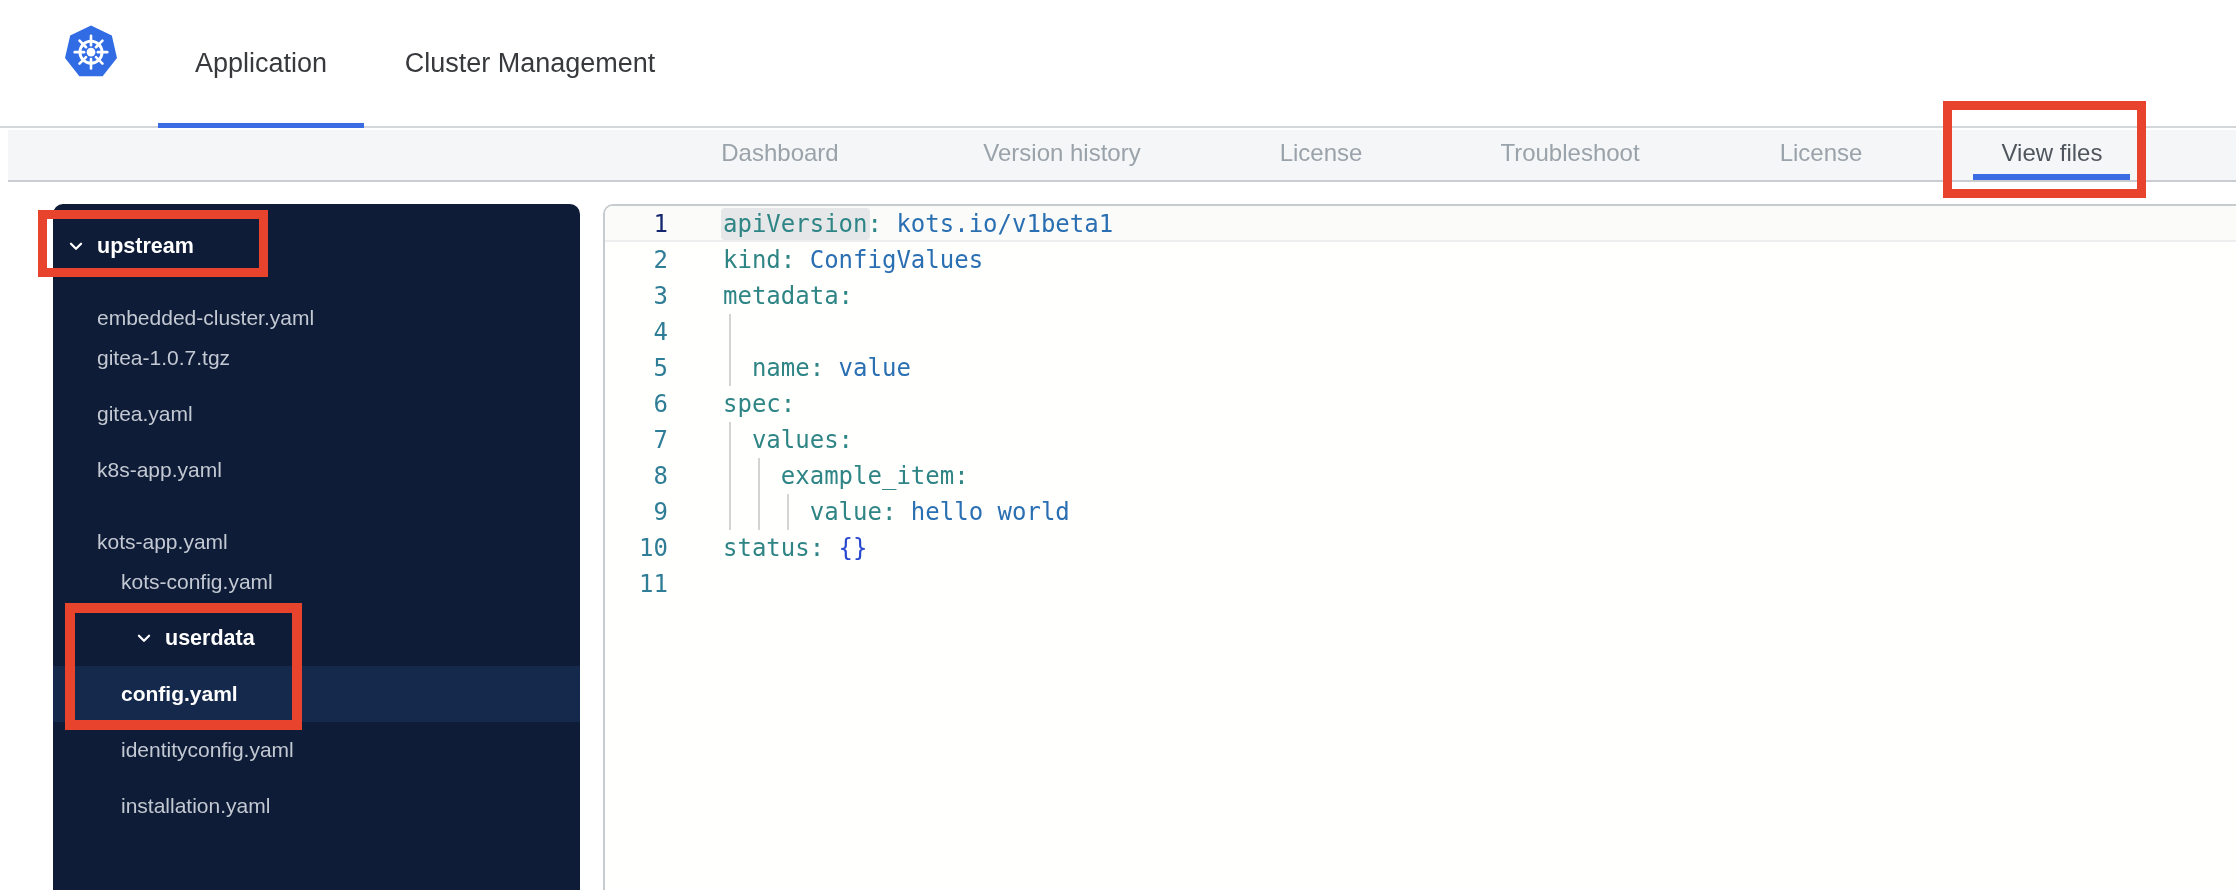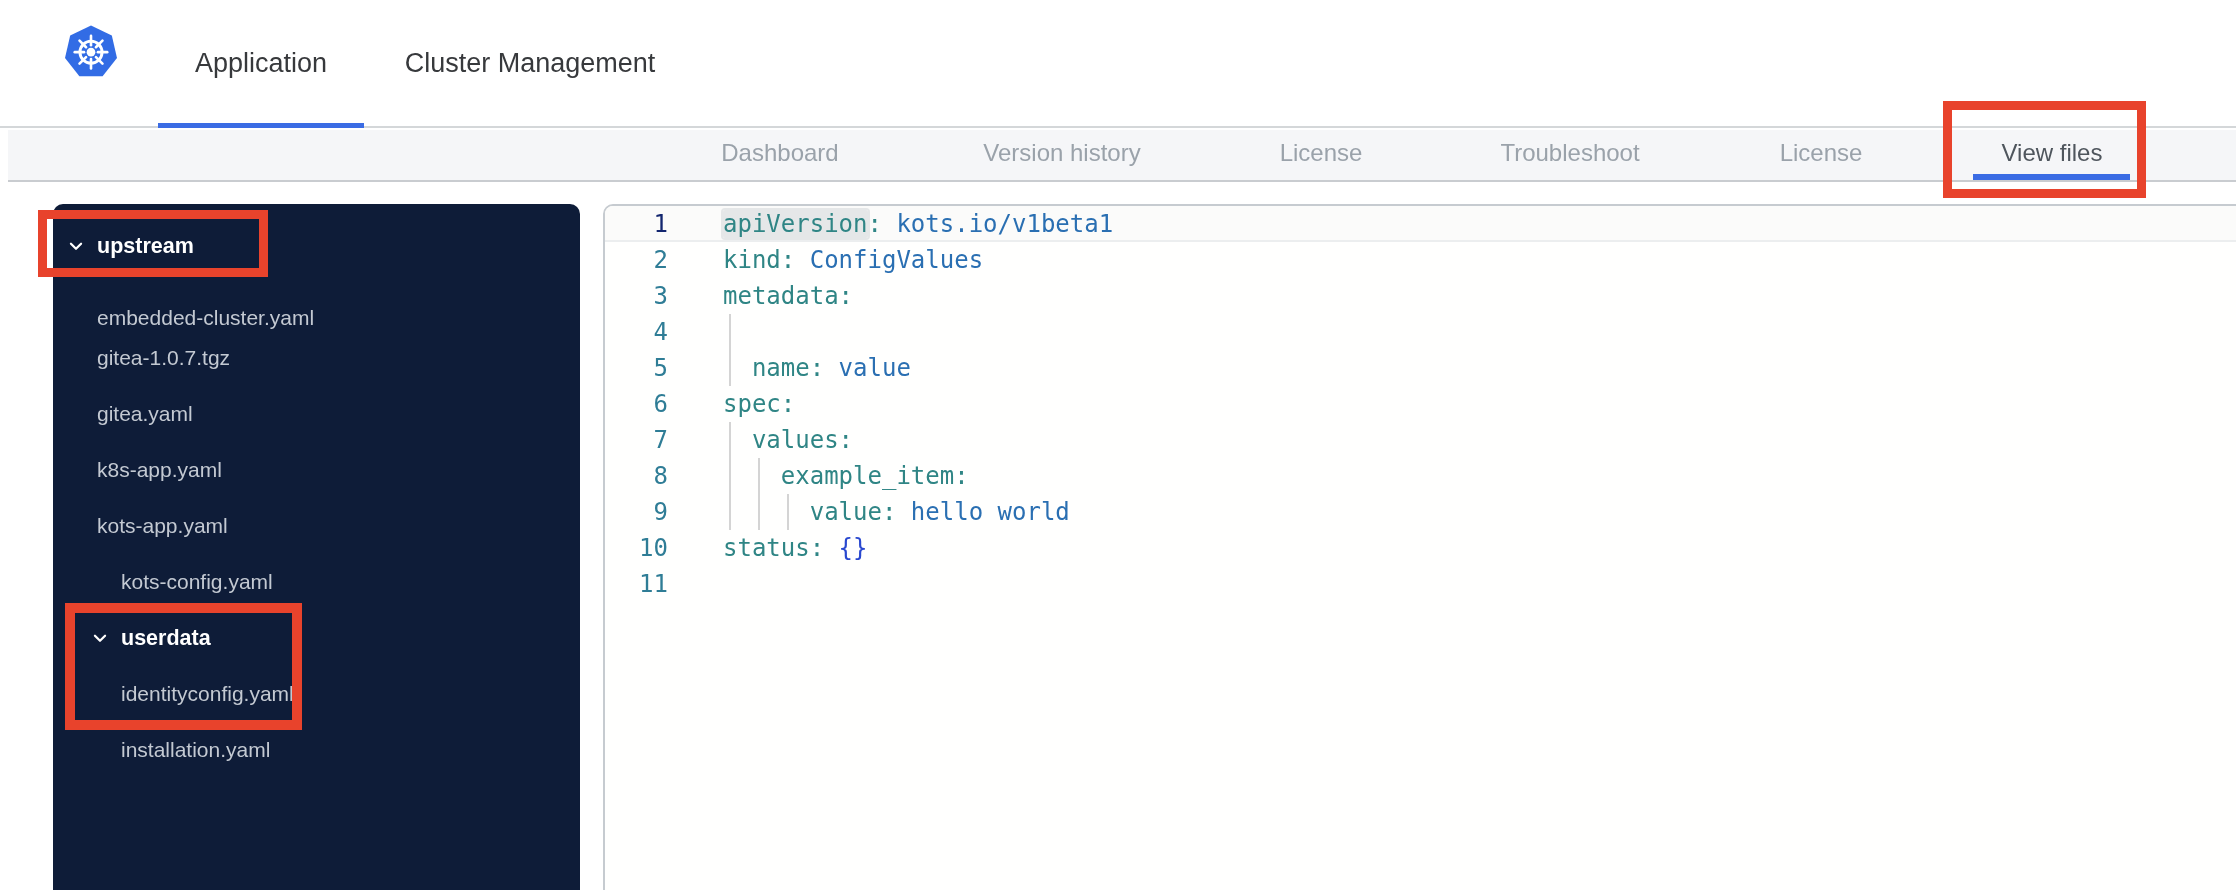--- a/index.html
+++ b/index.html
@@ -111,33 +111,36 @@
     </div>
     <div class="tree-row file" style="padding-left: 44px;">
       <span>gitea-1.0.7.tgz</span>
     </div>
     <div class="tree-row file" style="padding-left: 44px;">
       <span>gitea.yaml</span>
     </div>
     <div class="tree-row file" style="padding-left: 44px;">
       <span>k8s-app.yaml</span>
     </div>
-    <div class="tree-row file" style="padding-left: 44px;">
+    <div class="tree-row file" style="padding-left: 44px; align-items: flex-end;">
       <span>kots-app.yaml</span>
     </div>
     <div class="tree-row file" style="padding-left: 44px; margin-left: 24px;">
       <span>kots-config.yaml</span>
     </div>
-    <div class="tree-row folder" style="padding-left: 37px;">
+    <div class="tree-row folder" style="padding-left: 37px; margin-left: 44px;">
       <span class="chev">
         <svg width="18" height="18" viewBox="0 0 16 16">
           <path d="M3.5 6 L8 10.5 L12.5 6" stroke="#ffffff" stroke-width="2" fill="none" stroke-linecap="round" stroke-linejoin="round"></path>
         </svg>
       </span>
       <span>userdata</span>
+    </div>
+    <div class="tree-row file selected" style="padding-left: 68px;">
+      <span>config.yaml</span>
     </div>
     <div class="tree-row file" style="padding-left: 68px;">
       <span>identityconfig.yaml</span>
     </div>
     <div class="tree-row file" style="padding-left: 68px;">
       <span>installation.yaml</span>
     </div>
   </div>
 
 <div class="editor">

